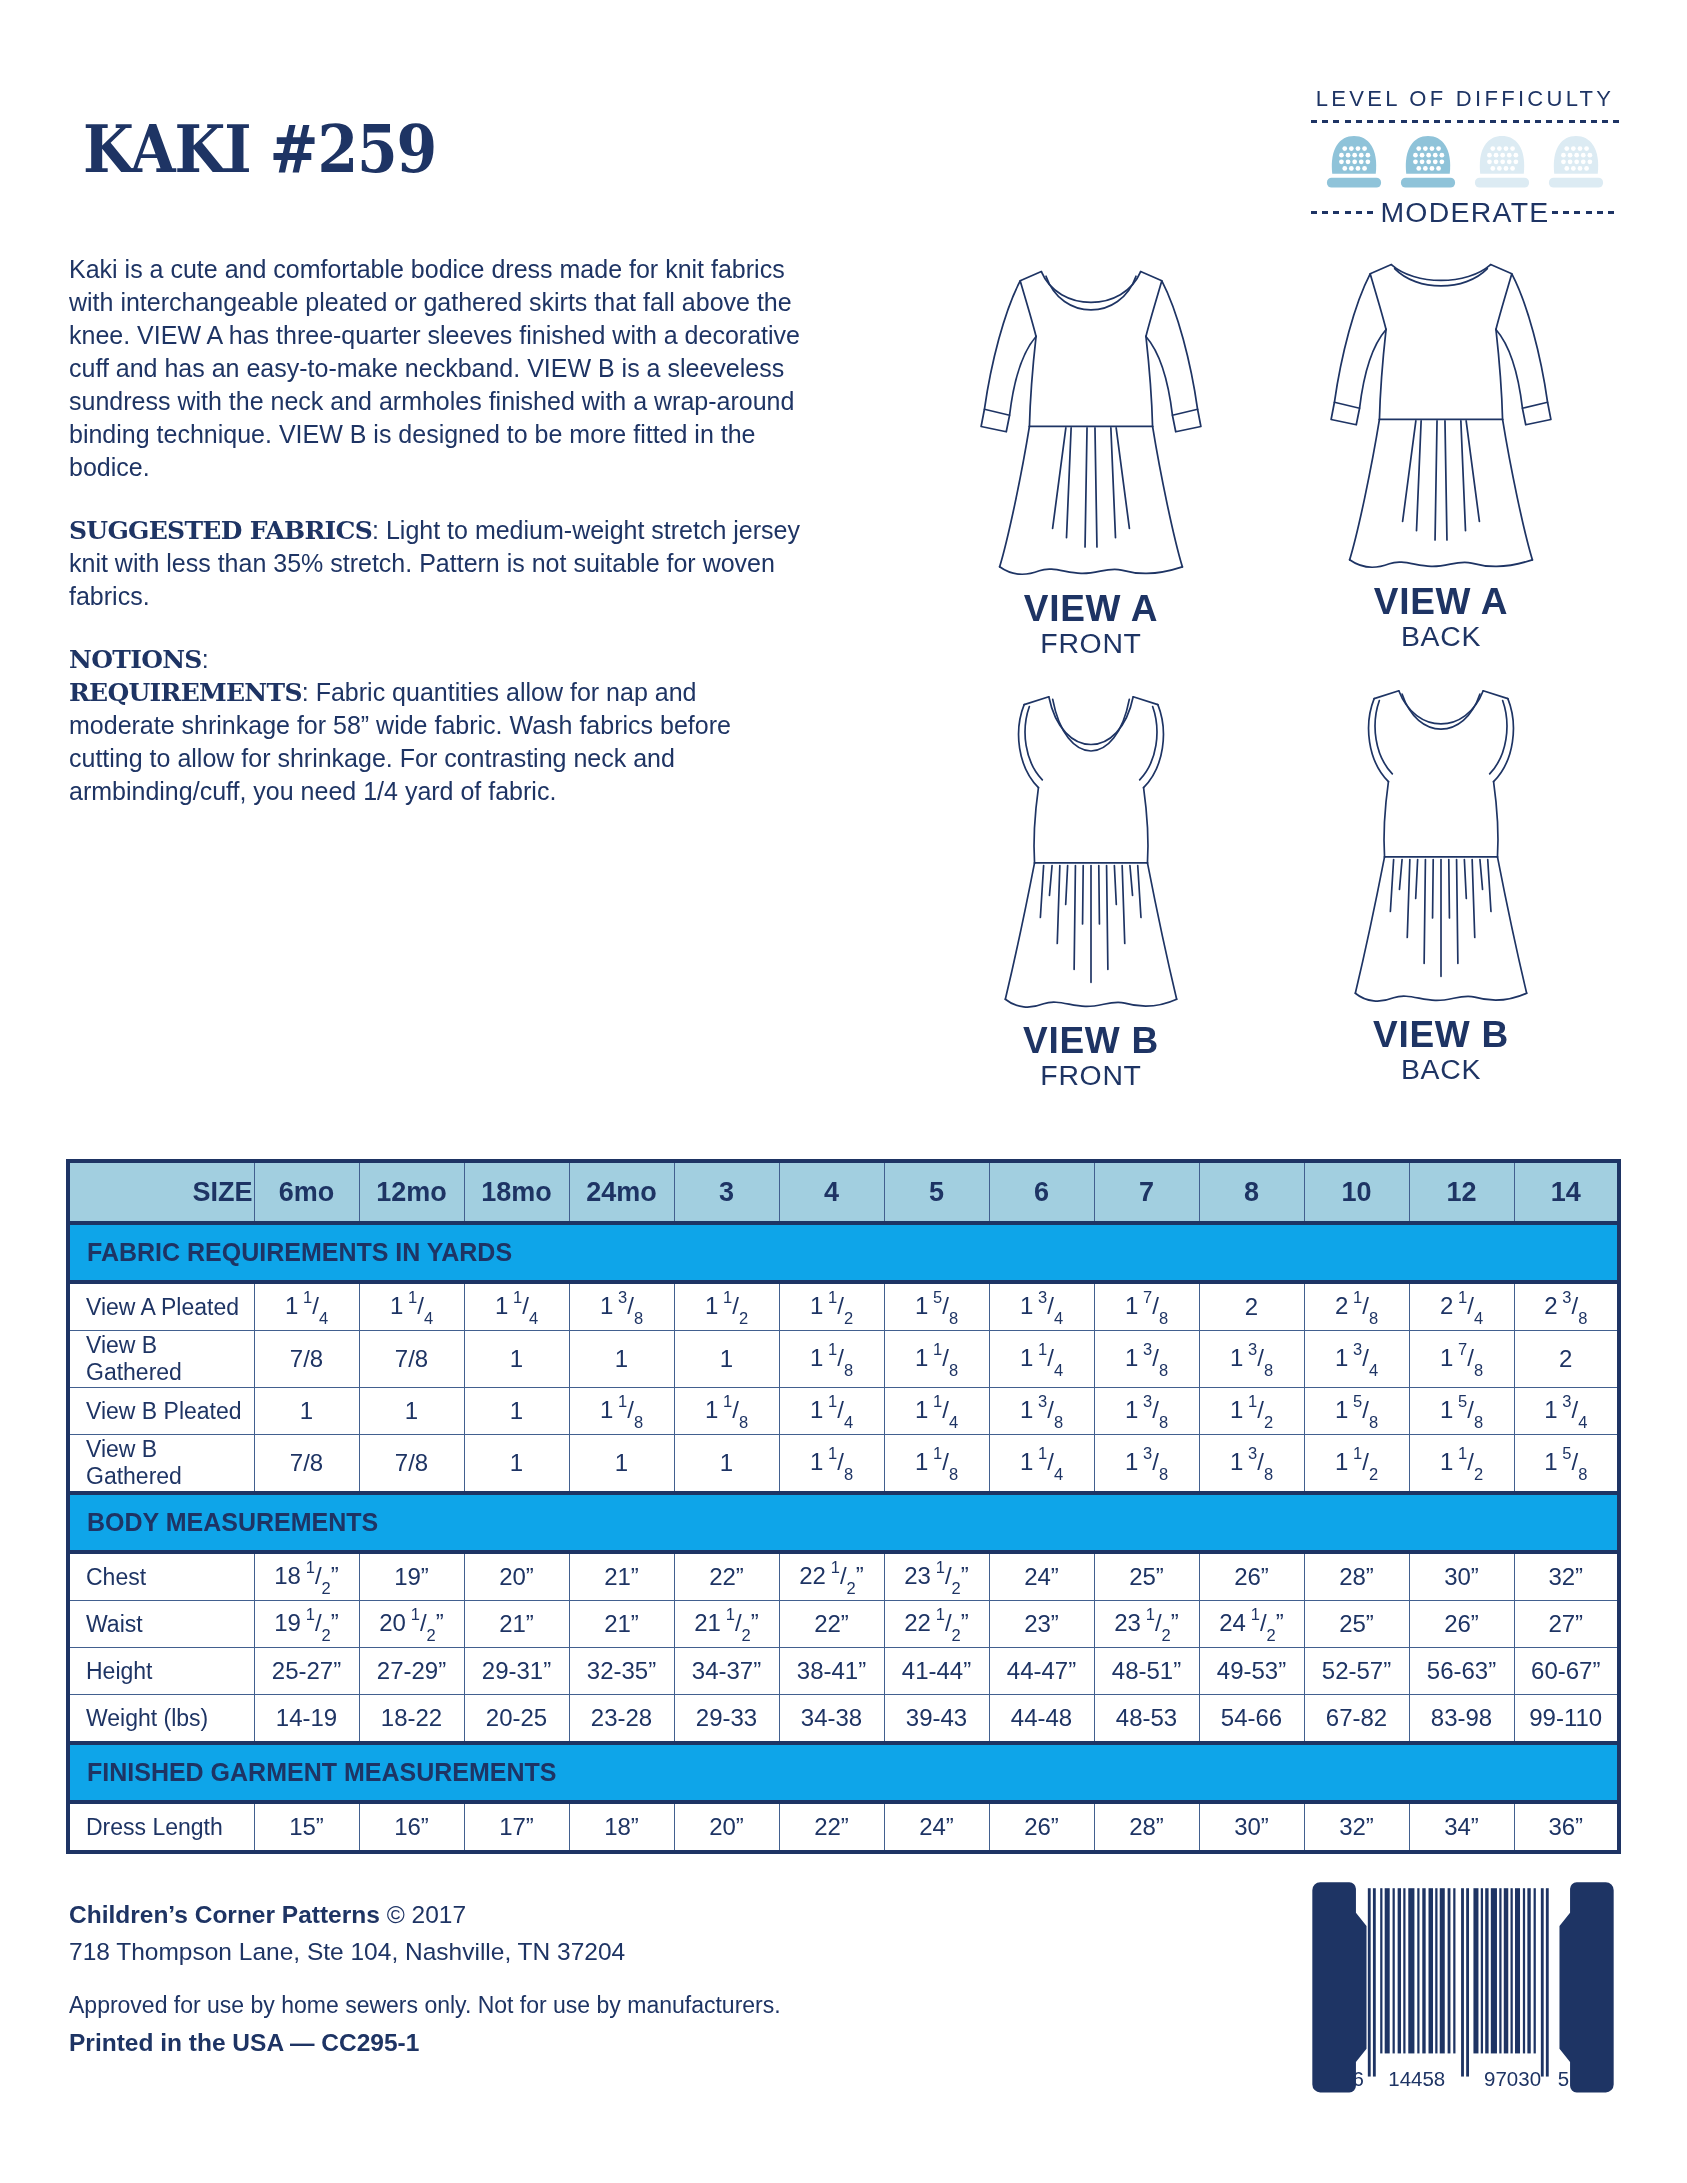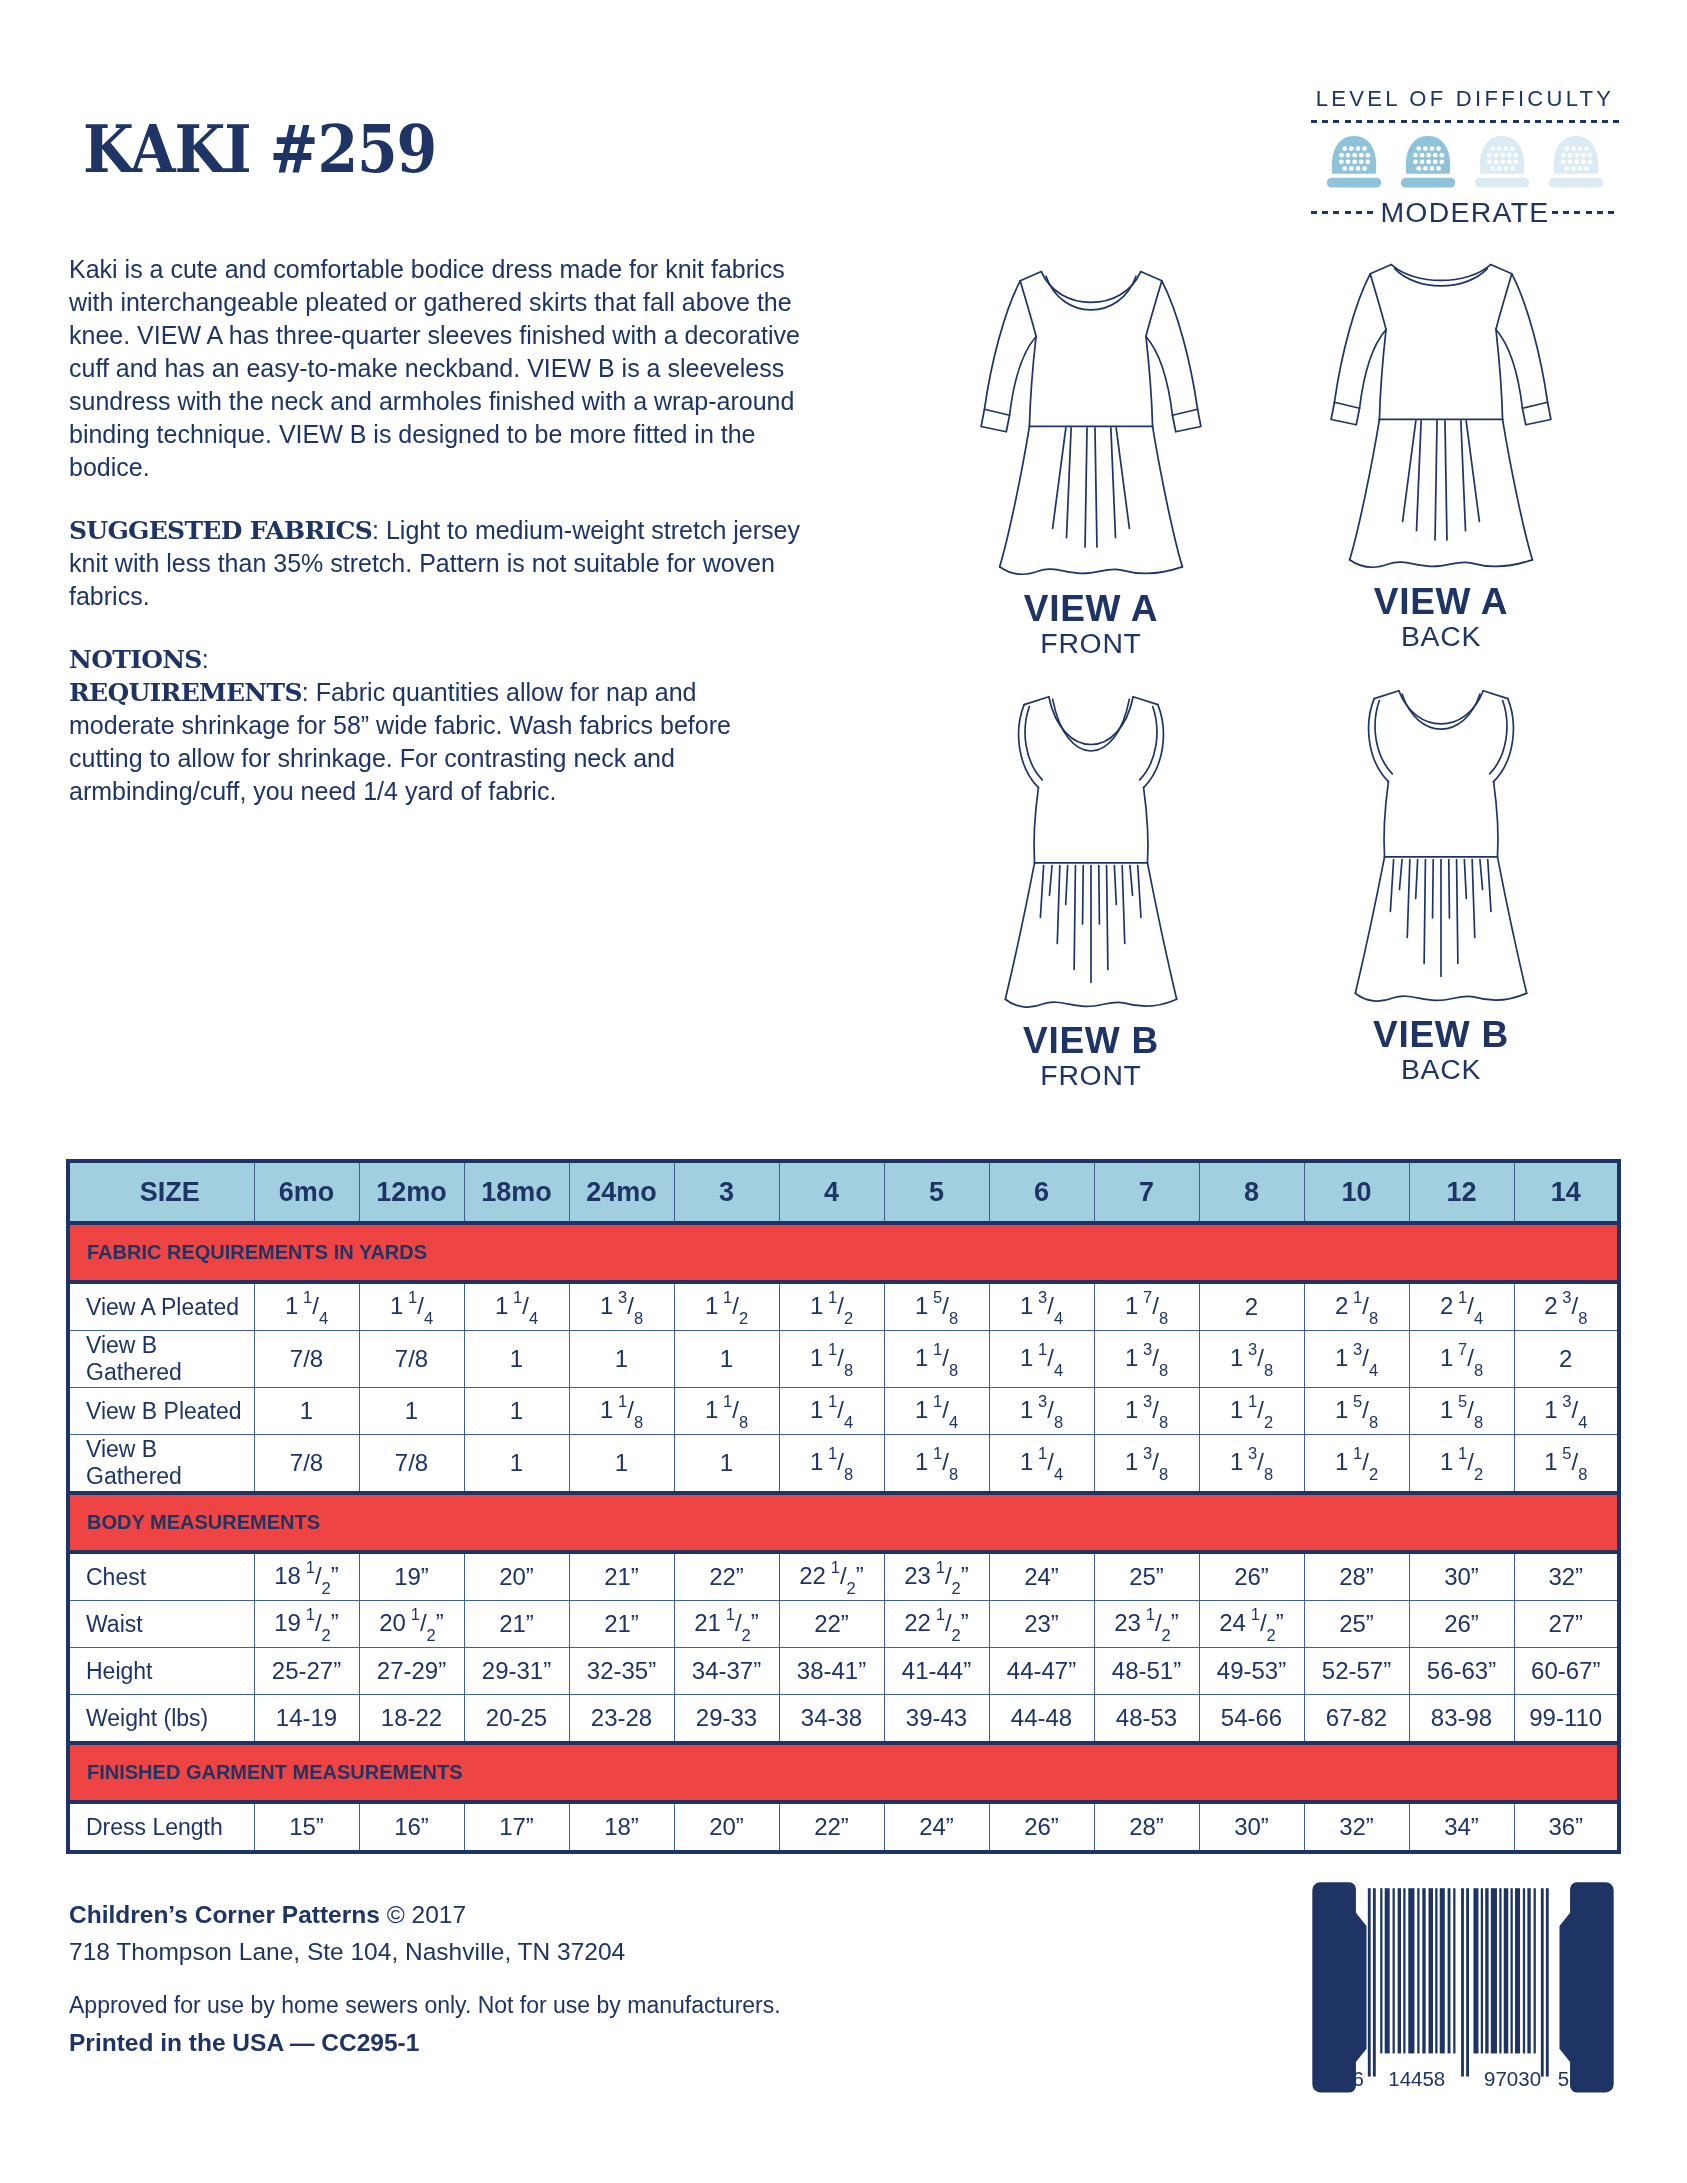--- a/index.html
+++ b/index.html
@@ -40,22 +40,22 @@
 
   
   .tablewrap{position:absolute;left:66px;top:1159px;}
   table{border-collapse:collapse;table-layout:fixed;width:1553px;border:4.6px solid #1e3464;}
   col.c-label{width:186px;}
   col.c-size{width:105px;}
   th,td{border:1.3px solid #42608f;text-align:center;vertical-align:middle;
         font-weight:normal;font-size:24px;color:#1e3464;overflow:hidden;}
   tr.hdr th{background:#a2cfe0;height:56px;font-size:27px;font-weight:bold;
             border-bottom:4.6px solid #1e3464;}
-  tr.hdr th.lbl{text-align:center;padding-left:17px;}
-  tr.sect td{background:#ef4444;height:53px;font-size:20px;font-weight:bold;text-align:left;
+  tr.hdr th.lbl{text-align:right;padding-left:17px;}
+  tr.sect td{background:#0ea5e9;height:53px;font-size:25px;font-weight:bold;text-align:left;
              padding-left:17px;border-top:4.6px solid #1e3464;border-bottom:4.6px solid #1e3464;}
   tr.data td{height:44px;background:#fff;}
   tr.data td.lbl{text-align:left;padding-left:16px;font-size:23px;}
   td sup{font-size:16.5px;vertical-align:super;position:relative;top:-2px;}
   td sub{font-size:16.5px;vertical-align:sub;position:relative;top:4px;}
 
   
   .footer{position:absolute;left:69px;top:1896px;width:992px;font-size:24.5px;line-height:37px;}
   .footer .b{font-weight:bold;}
   .footer .approval{display:block;margin-top:17px;font-size:23px;}

